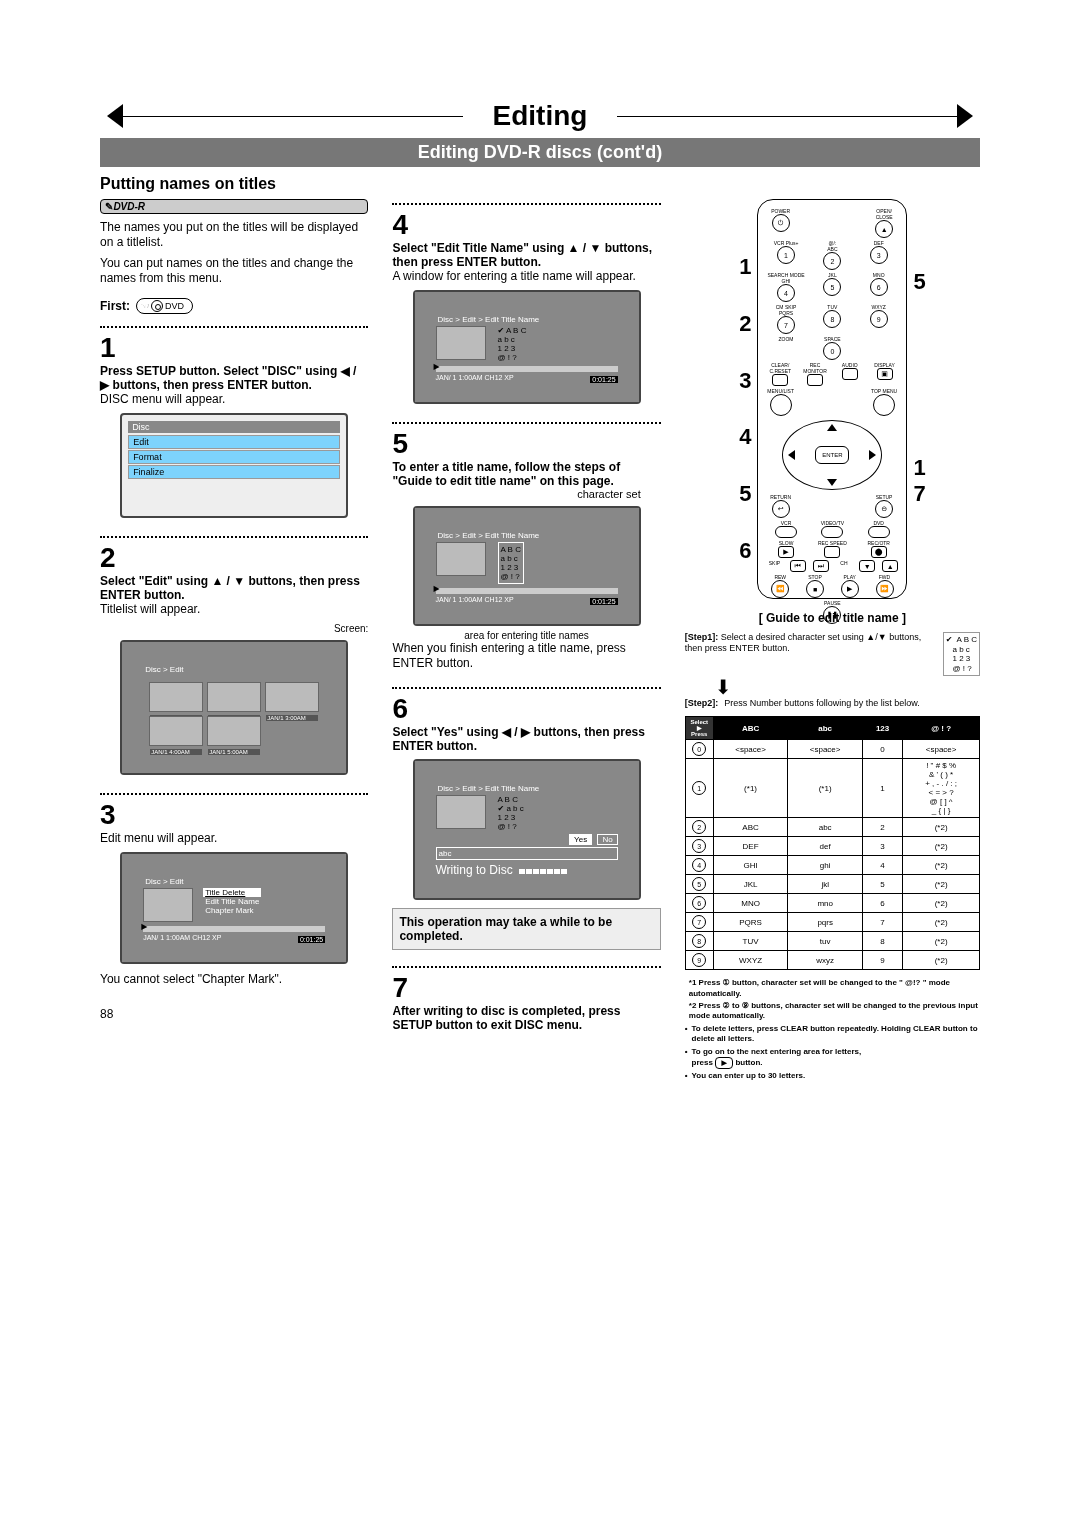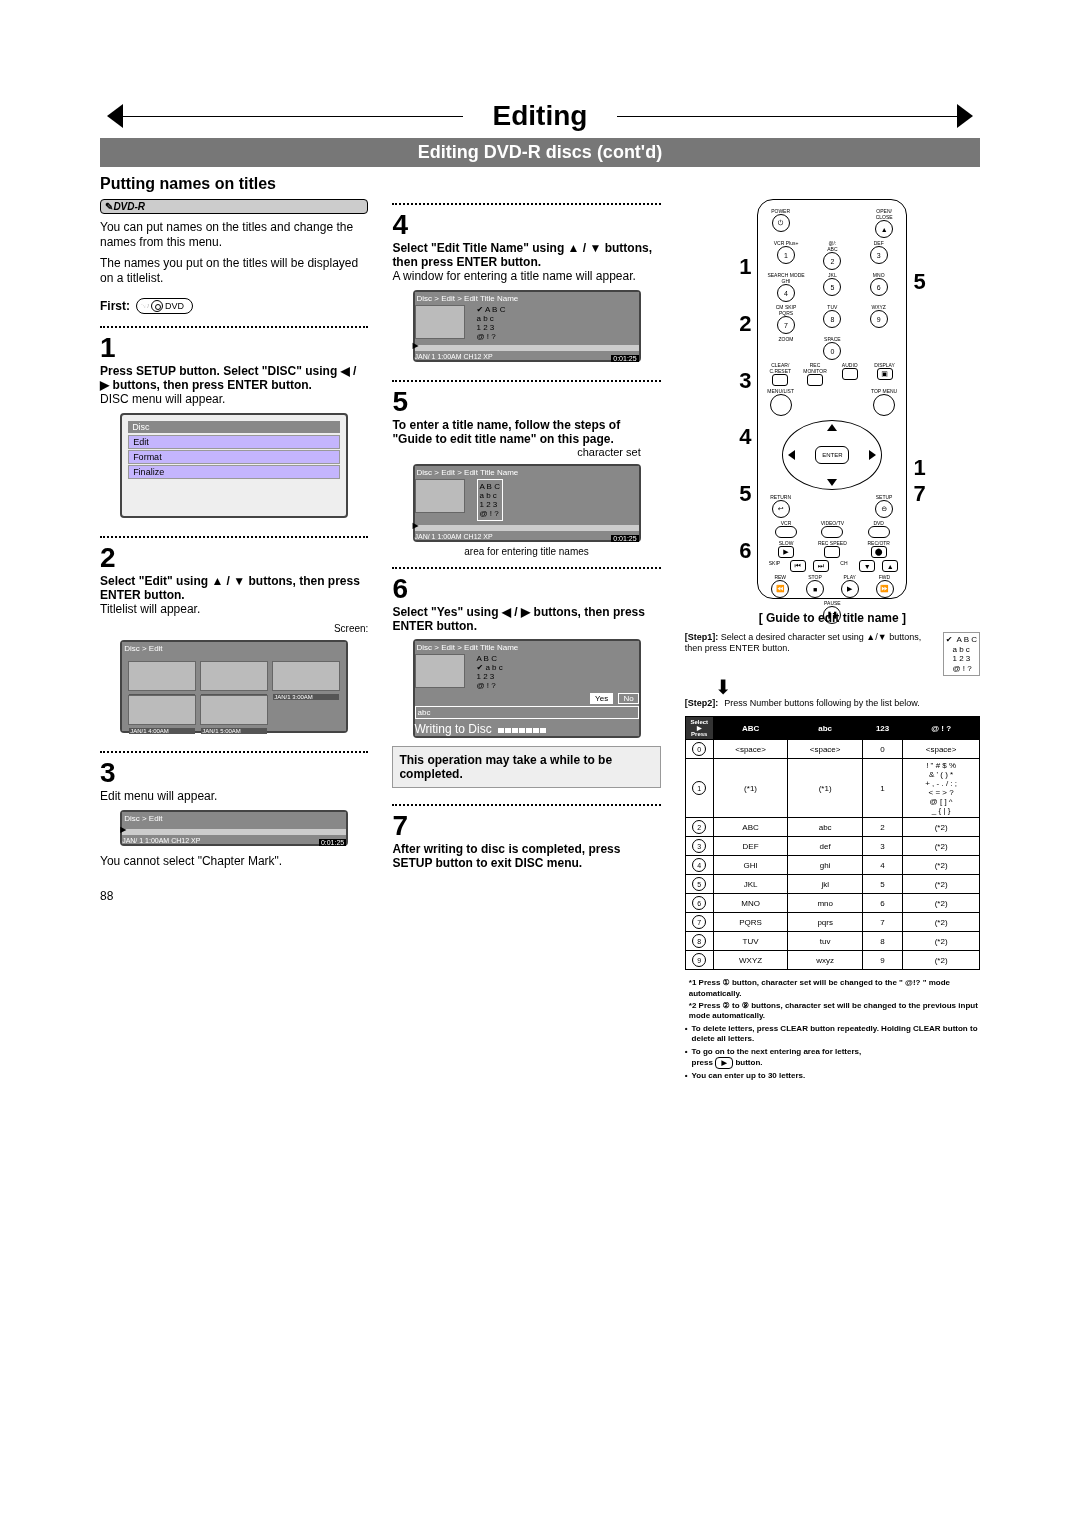--- a/index.html
+++ b/index.html
@@ -32,27 +32,27 @@
 
   .dots { border: none; border-top: 2px dotted #000; margin: 4px 0; }
 
   .stepnum { font-size: 28px; font-weight: bold; line-height: 1; margin: 2px 0 2px 0;}
 
   .step-block .step-head { font-weight: bold; }
   .step-block { margin-bottom: 6px; }
 
   .screen-box { border: 2px solid #444; background: #eee; border-radius: 4px; padding: 6px; margin: 6px auto 8px auto; width: 85%; font-size: 9px; position: relative; }
   .screen-title { background: #888; color:#fff; padding:1px 4px; font-size:9px; margin-bottom:2px;}
-  .screen-row { background:#c4b5fd; border:1px solid #999; padding:1px 4px; margin:1px 0;}
+  .screen-row { background:#7dd3fc; border:1px solid #999; padding:1px 4px; margin:1px 0;}
 
   .thumb-grid { display:grid; grid-template-columns: repeat(3,1fr); gap:4px; background:#888; padding:6px;}
   .thumb { background:#bbb; border:1px solid #666; height:30px; position:relative;}
   .thumb .lab { position:absolute; bottom:-10px; left:0; right:0; font-size:6px; color:#fff; background:#555; padding:0 1px; white-space:nowrap; overflow:hidden;}
 
-  .edit-screen { background:#888; padding:0; }
+  .edit-screen { background:#888; padding:21px; }
   .edit-screen .breadcrumb{color:#fff;font-size:8px;padding:2px;}
   .big-thumb{background:#bbb;border:1px solid #666;height:34px;width:50px;display:inline-block;vertical-align:top;margin-right:6px;}
   .menu-list{display:inline-block;vertical-align:top;font-size:8px;}
   .menu-list div{color:#fff;padding:0 2px;}
   .menu-list .hl{background:#fff;color:#000;text-decoration:underline;}
   .playbar{height:6px;background:#ccc;margin-top:4px;position:relative;}
   .playbar::before{content:"▶";position:absolute;left:-2px;top:-4px;font-size:8px;}
   .substatus{color:#fff;font-size:7px;margin-top:2px;}
   .timer{background:#000;color:#fff;font-size:7px;padding:0 2px;float:right;margin-top:2px;}
 
@@ -123,22 +123,22 @@
     <span class="ch-arrow-r"></span>
   </div>
 </div>
 <div class="sub-banner">Editing DVD-R discs (cont'd)</div>
 <div class="section-title">Putting names on titles</div>
 
 <div class="cols">
 
 <div class="col">
   <div class="disc-badge"><span class="pen">✎</span><span>DVD-R</span></div>
+  <div class="para">The names you put on the titles will be displayed on a titlelist.</div>
   <div class="para">You can put names on the titles and change the names from this menu.</div>
-  <div class="para">The names you put on the titles will be displayed on a titlelist.</div>
   <div class="first-row">
     <span class="bold">First:</span>
     <span class="dvd-btn">☜<span class="disc"></span><span>DVD</span></span>
   </div>
   <hr class="dots">
 
   <div class="step-block">
     <div class="stepnum">1</div>
     <div class="step-head bold">Press SETUP button. Select "DISC" using ◀ / ▶ buttons, then press ENTER button.</div>
     <div class="para">DISC menu will appear.</div>
@@ -182,20 +182,28 @@
     </div>
   </div>
   <hr class="dots">
 
   <div class="step-block">
     <div class="stepnum">3</div>
     <div class="para">Edit menu will appear.</div>
     <div class="screen-box" style="padding:0">
       <div class="edit-screen">
         <div class="breadcrumb">Disc &gt; Edit</div>
+        <div style="display:flex;gap:4px;">
+          <div class="big-thumb"></div>
+          <div class="menu-list">
+            <div class="hl">Title Delete</div>
+            <div>Edit Title Name</div>
+            <div>Chapter Mark</div>
+          </div>
+        </div>
         <div class="playbar"></div>
         <div class="substatus"><span>JAN/ 1   1:00AM  CH12    XP</span><span class="timer">0:01:25</span></div>
       </div>
     </div>
     <div class="para">You cannot select "Chapter Mark".</div>
   </div>
   <div class="page-num">88</div>
 </div>
 
 <div class="col">
@@ -238,20 +246,21 @@
             <div>a b c</div>
             <div>1 2 3</div>
             <div>@ ! ?</div>
           </div>
         </div>
         <div class="playbar"></div>
         <div class="substatus"><span>JAN/ 1   1:00AM   CH12   XP</span><span class="timer">0:01:25</span></div>
       </div>
     </div>
     <div class="area-label">area for entering title names</div>
+    <div class="para">When you finish entering a title name, press ENTER button.</div>
   </div>
   <hr class="dots">
 
   <div class="step-block">
     <div class="stepnum">6</div>
     <div class="step-head bold">Select "Yes" using ◀ / ▶ buttons, then press ENTER button.</div>
     <div class="screen-box" style="padding:0">
       <div class="edit-screen">
         <div class="breadcrumb">Disc &gt; Edit &gt; Edit Title Name</div>
         <div style="display:flex;gap:6px;">

